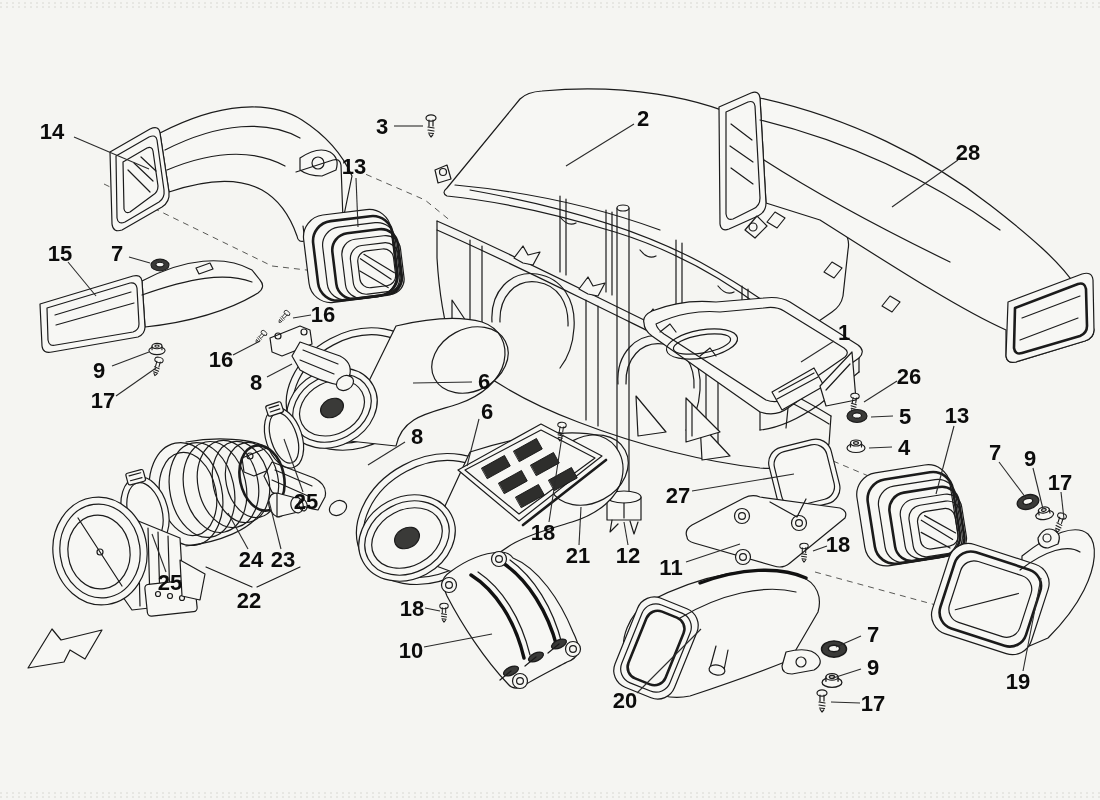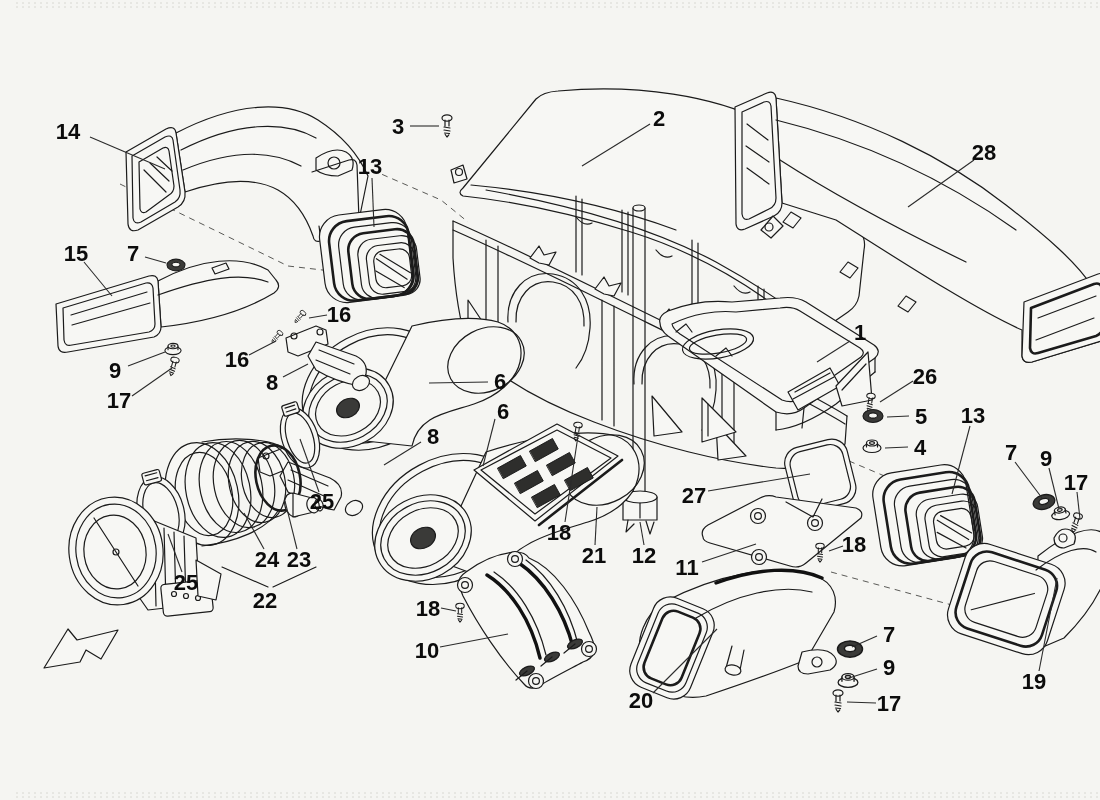--- a/index.html
+++ b/index.html
@@ -1,17 +1,17 @@
 <!DOCTYPE html>
 <html><head>
 <meta charset="utf-8">
 <style>
   html,body{margin:0;padding:0;}
   body{width:1100px;height:800px;background:#f5f5f2;font-family:"Liberation Sans",sans-serif;overflow:hidden;}
-  #stage{position:relative;width:904px;height:800px;margin-left:16px;}
+  #stage{position:relative;width:904px;height:800px;}
   svg{display:block;}
   .part{stroke:#1b1b1b;stroke-width:1.2;fill:none;stroke-linecap:round;stroke-linejoin:round;}
   .part .fillbg{fill:#f7f7f4;}
   .part .dark{stroke-width:2.6;}
   .part .xdark{stroke-width:3.4;stroke:#111;}
   .part .slot{fill:#2e2e2c;stroke:#111;stroke-width:.8;}
   .dash{stroke:#5a5a57;stroke-width:1;fill:none;stroke-dasharray:6 5;}
   .scan{stroke:#d8d8d2;stroke-width:1;stroke-dasharray:2 4;}
   #callout-layer text{font:bold 22px "Liberation Sans",sans-serif;fill:#0c0c0c;}
   #callout-layer line{stroke:#2b2b2b;stroke-width:1.1;}

